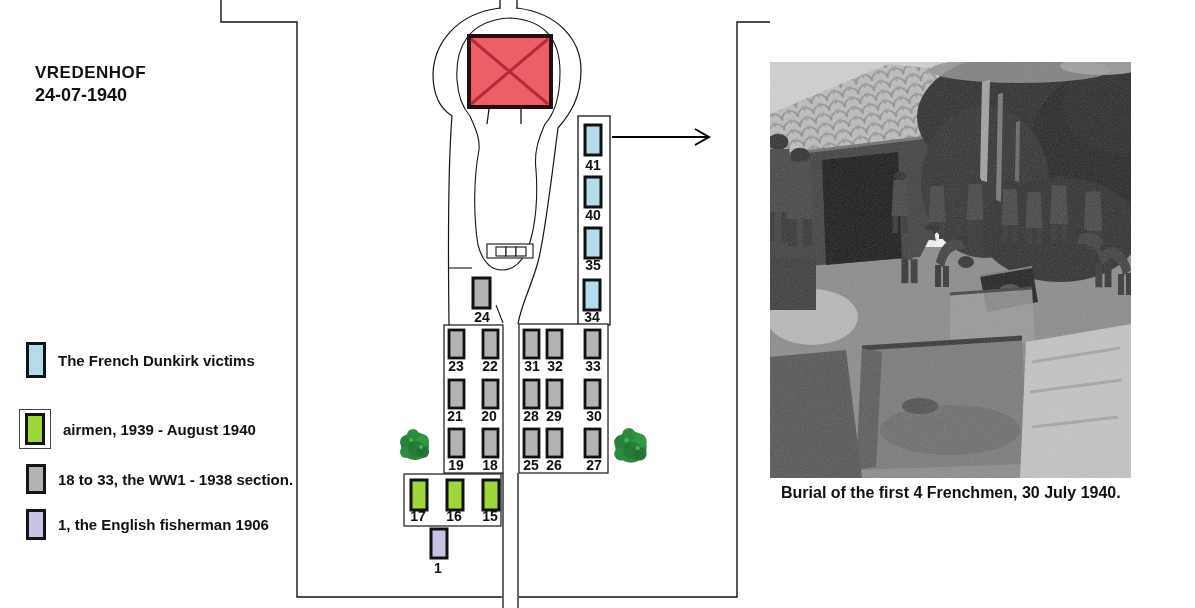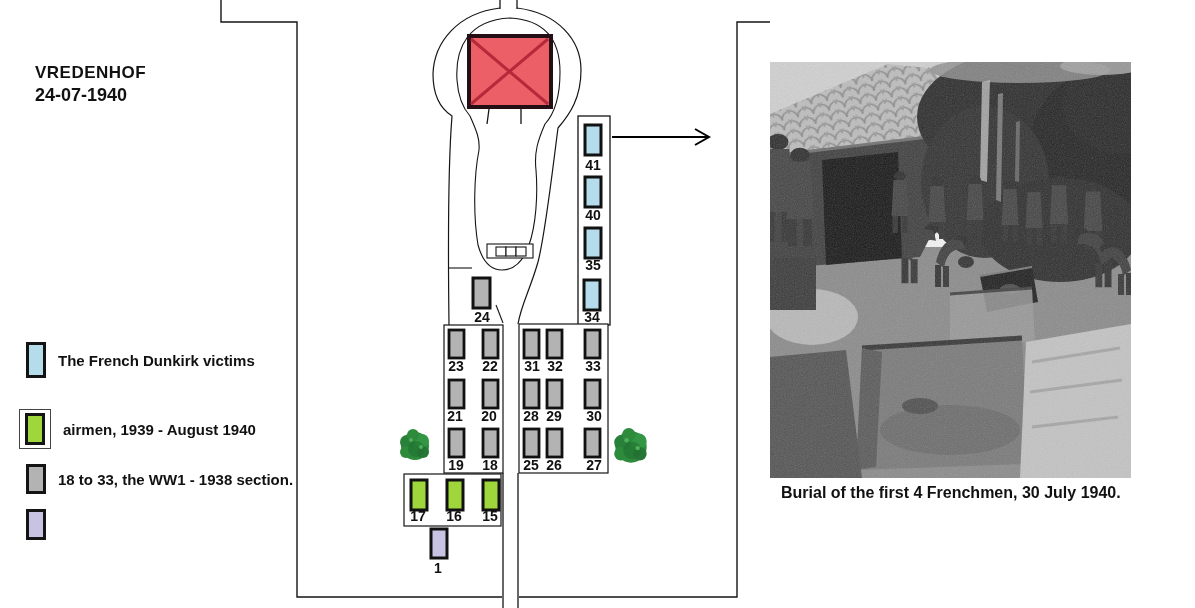--- a/index.html
+++ b/index.html
@@ -224,20 +224,21 @@
       <span class="legend-text">
         <span style="display:block">airmen, 1939 - August 1940</span>
       </span>
     </div>
     <div class="legend-item" style="left:26px;top:464px;">
       <span class="swatch" style="height: 24px; background: rgb(179, 179, 179);"></span>
       <span class="legend-text">18 to 33, the WW1 - 1938 section.</span>
     </div>
     <div class="legend-item" style="left:26px;top:509px;">
       <span class="swatch" style="height: 25px; background: rgb(201, 195, 227);"></span>
+      <span class="legend-text">1, the English fisherman 1906</span>
     </div>
   </div>
 
   <svg id="photo-svg" class="abs" width="361" height="416" viewBox="0 0 361 416">
     <defs>
       <pattern id="tiles" width="16" height="10" patternUnits="userSpaceOnUse" patternTransform="rotate(-12)">
         <path d="M0,10 a8,8 0 0 1 16,0" fill="none" stroke="#8d8d8d" stroke-width="1.6"></path>
         <path d="M-8,5 a8,8 0 0 1 16,0 M8,5 a8,8 0 0 1 16,0" fill="none" stroke="#9a9a9a" stroke-width="1.2"></path>
       </pattern>
       <g id="soldier-stand">

